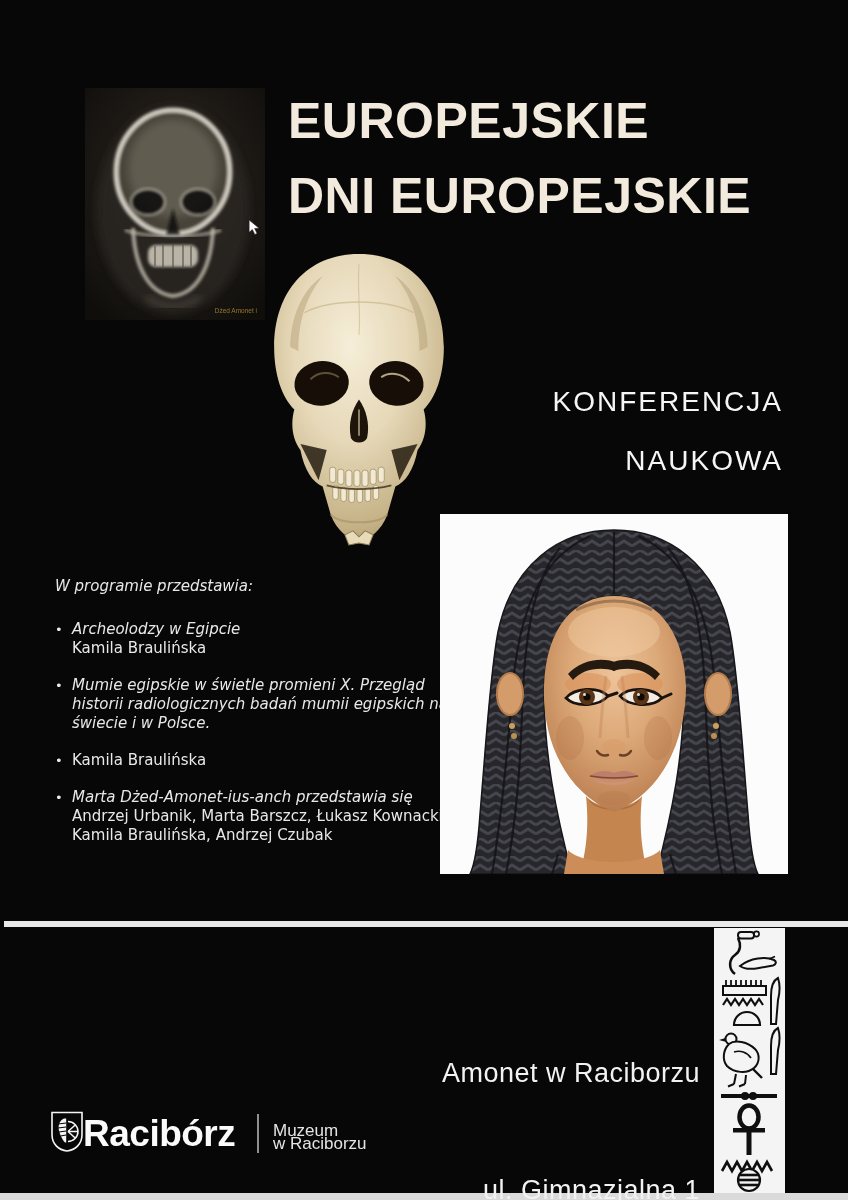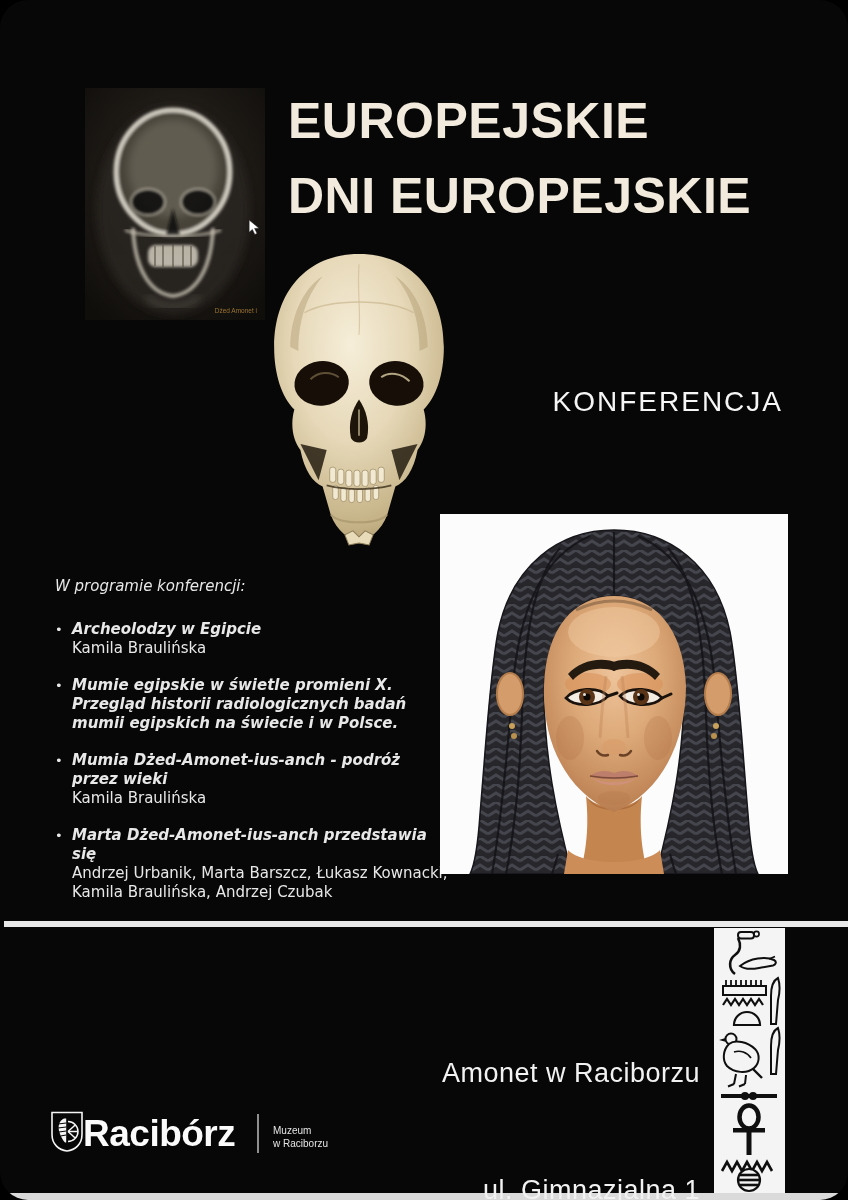--- a/index.html
+++ b/index.html
@@ -1,19 +1,18 @@
 <!DOCTYPE html>
 <html><head>
 <meta charset="utf-8">
 <style>
   html,body{margin:0;padding:0;background:#000;}
   .poster{
     position:relative;width:848px;height:1200px;background:#070707;overflow:hidden;
     font-family:"Liberation Sans",sans-serif;
-    border-radius:28px;
   }
   
   .xray{position:absolute;left:85px;top:88px;width:180px;height:232px;}
   .ct{position:absolute;left:260px;top:250px;width:198px;height:298px;}
   .portrait{position:absolute;left:440px;top:514px;width:348px;height:360px;}
   .cursor{position:absolute;left:249px;top:220px;width:11px;height:15px;}
   
   .title{
     position:absolute;left:288px;top:84px;margin:0;
     font-size:50px;line-height:75px;font-weight:800;letter-spacing:.5px;
@@ -22,39 +21,39 @@
   .subtitle{
     position:absolute;right:65px;top:372px;text-align:right;
     font-size:28px;line-height:59px;font-weight:300;letter-spacing:2px;color:#f6f6f6;
   }
   
   .program{position:absolute;left:55px;top:577px;width:396px;color:#e8e8e8;
     font-family:"DejaVu Sans",sans-serif;font-size:15px;line-height:19px;}
   .prog-head{font-style:italic;margin:0 0 24px 0;}
   .prog-item{display:flex;margin:0 0 18px 0;}
   .prog-item .bullet{width:17px;flex:0 0 17px;font-size:13px;line-height:19px;}
-  .prog-title{font-style:italic;font-weight:bold;}
+  .prog-title{font-style:italic;}
   .prog-authors{font-style:normal;}
   
   .divider{position:absolute;left:4px;right:0;top:921px;height:6px;background:#e9e9e9;}
   .bottom-strip{position:absolute;left:0;top:1193px;width:848px;height:7px;background:#dadada;}
   .glyph-strip{position:absolute;left:714px;top:928px;width:71px;height:265px;background:#f4f4f4;}
   .glyph-strip svg{display:block;width:71px;height:265px;}
   .venue{
     position:absolute;right:148px;top:976px;text-align:right;color:#f2f2f2;
     font-size:27px;line-height:39px;font-weight:300;letter-spacing:.5px;white-space:pre-wrap;
   }
   
   .crest{position:absolute;left:50px;top:1110px;width:34px;height:43px;}
   .city-name{
     position:absolute;left:83px;top:1113px;font-size:37px;font-weight:bold;
     letter-spacing:-.5px;color:#fbfbfb;
   }
   .logo-sep{position:absolute;left:257px;top:1114px;width:2px;height:39px;background:#8f8f8f;}
-  .org-label{position:absolute;left:273px;top:1124px;color:#e4e4e4;font-size:10px;line-height:13px;font-weight:300;}
+  .org-label{position:absolute;left:273px;top:1124px;color:#e4e4e4;font-size:17px;line-height:13px;font-weight:300;}
 </style>
 </head>
 <body>
 
 <div class="poster">
 
   <svg class="xray" viewBox="0 0 180 232">
     <defs>
       <radialGradient id="xbg" cx="50%" cy="42%" r="70%">
         <stop offset="0%" stop-color="#35302a"></stop>
@@ -137,48 +136,48 @@
       <rect x="104" y="235" width="5.5" height="14" rx="2.5"></rect>
         <rect x="112" y="233" width="5.5" height="14" rx="2.5"></rect>
     </g>
     <path d="M66,233 C86,238 110,238 130,233" stroke="#3a2d18" stroke-width="1.6" fill="none" opacity="0.8"></path>
     <path d="M70,262 C80,272 116,272 126,262" stroke="#a6946b" stroke-width="2" fill="none" opacity="0.7"></path>
     <path d="M84,282 L92,278 L98,284 L104,278 L112,282 L108,292 L98,290 L88,292 Z" fill="#e8dbb9" stroke="#8d7c57" stroke-width="1"></path>
   </svg>
 
   <div class="subtitle">
     <div>KONFERENCJA</div>
+    <div>NAUKOWA</div>
   </div>
 
   <svg class="cursor" viewBox="0 0 10 14">
     <polygon points="0,0 0,11.5 3,8.8 5.3,13.5 7.4,12.5 5.1,7.9 9.2,7.6" fill="#fff" stroke="#222" stroke-width="0.5"></polygon>
   </svg>
 
   <div class="program">
-    <p class="prog-head">W programie konferencji:</p>
+    <p class="prog-head">W programie przedstawia:</p>
 
     <div class="prog-item">
       <span class="bullet">•</span>
       <div class="prog-text">
         <div class="prog-title">Archeolodzy w Egipcie</div>
         <div class="prog-authors">Kamila Braulińska</div>
       </div>
     </div>
 
     <div class="prog-item">
       <span class="bullet">•</span>
       <div class="prog-text">
         <div class="prog-title">Mumie egipskie w świetle promieni X. Przegląd historii radiologicznych badań mumii egipskich na świecie i w Polsce.</div>
       </div>
     </div>
 
     <div class="prog-item">
       <span class="bullet">•</span>
       <div class="prog-text">
-        <div class="prog-title">Mumia Dżed-Amonet-ius-anch - podróż przez wieki</div>
         <div class="prog-authors">Kamila Braulińska</div>
       </div>
     </div>
 
     <div class="prog-item">
       <span class="bullet">•</span>
       <div class="prog-text">
         <div class="prog-title">Marta Dżed-Amonet-ius-anch przedstawia się</div>
         <div class="prog-authors">Andrzej Urbanik, Marta Barszcz, Łukasz Kownacki, Kamila Braulińska, Andrzej Czubak</div>
       </div>

